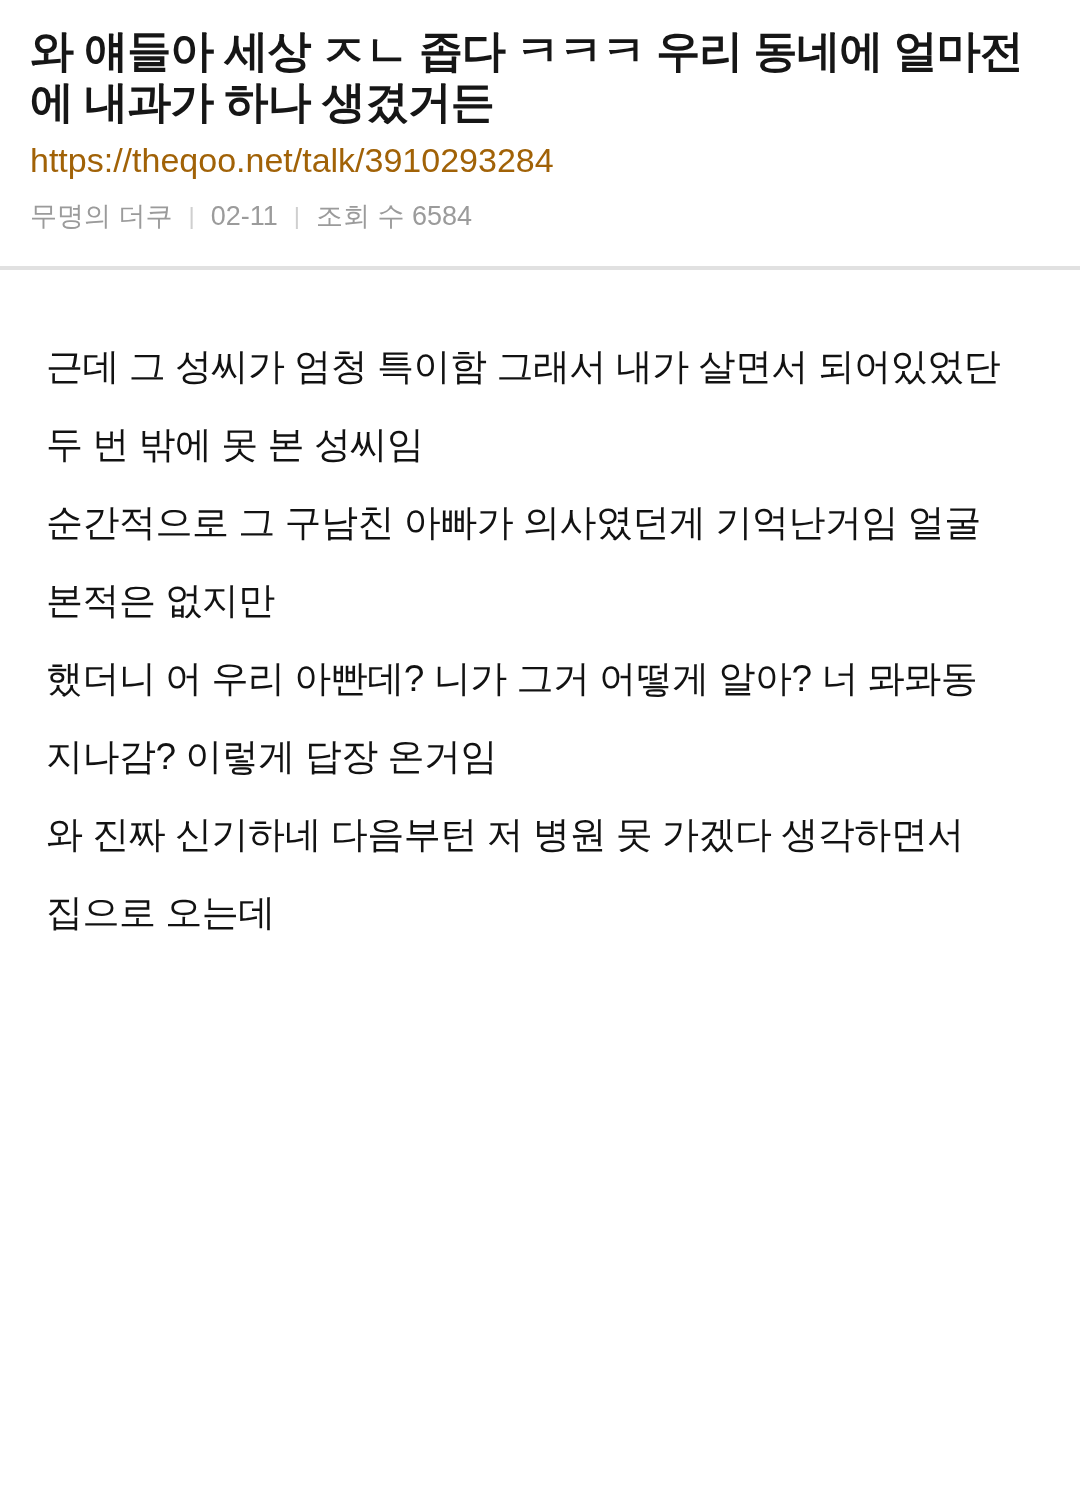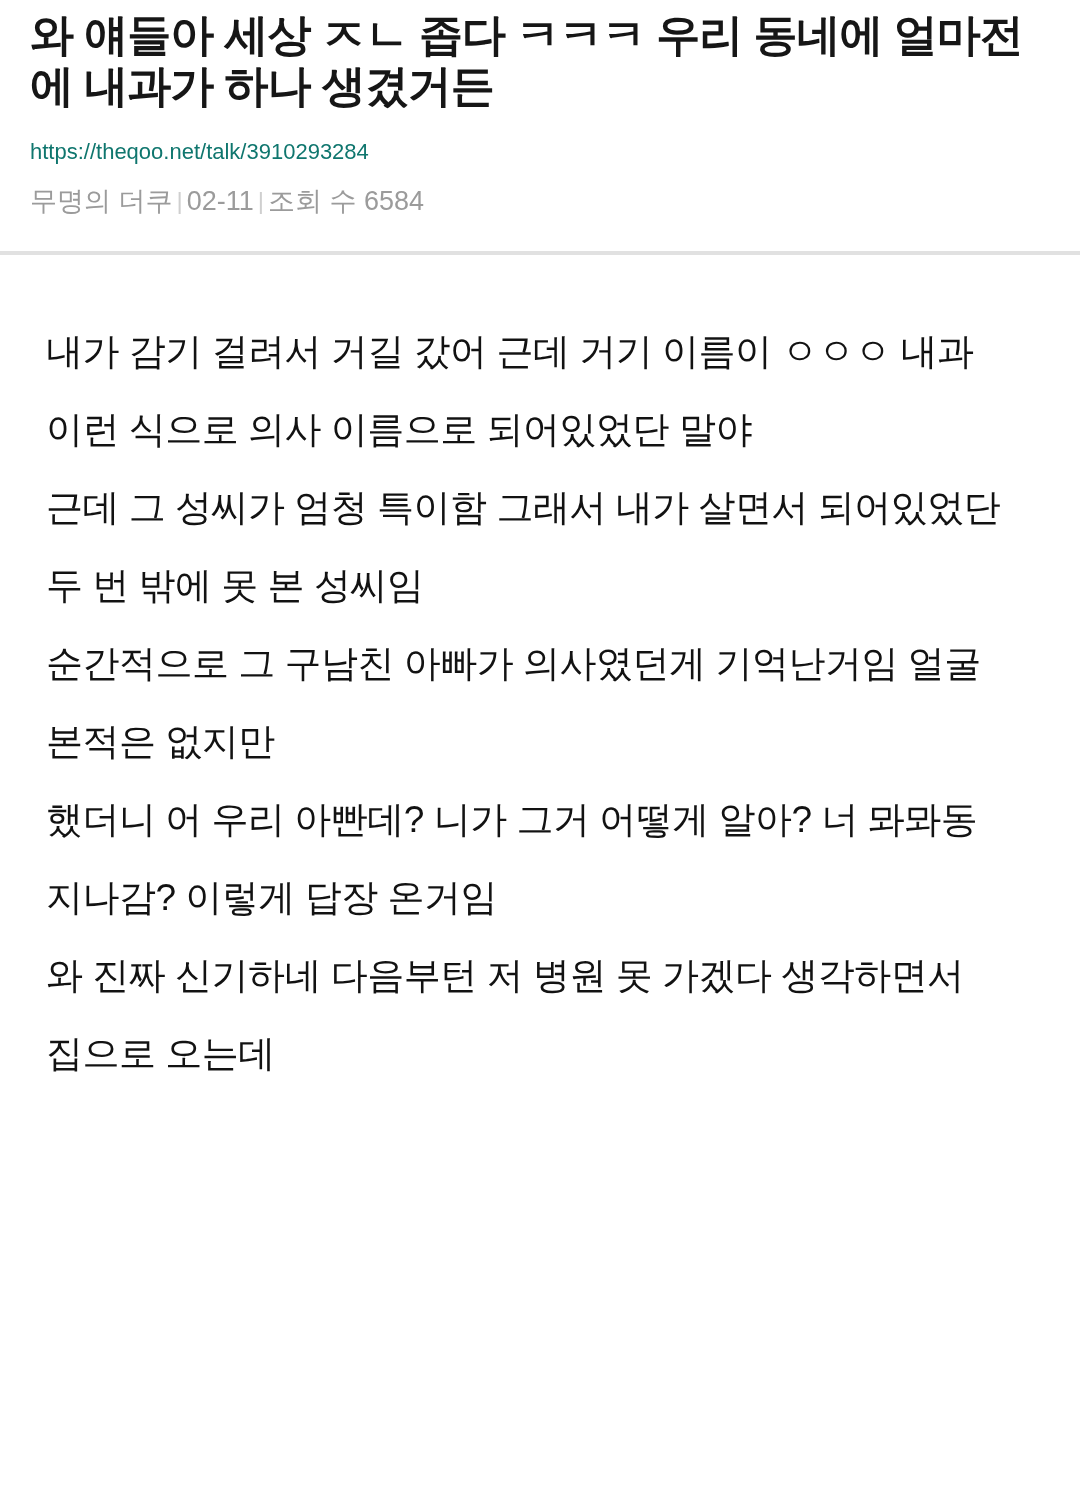--- a/index.html
+++ b/index.html
@@ -9,45 +9,45 @@
     font-family: "Liberation Sans", "DejaVu Sans", sans-serif;
   }
   .page {
     width: 1080px;
     height: 1486px;
     background: #ffffff;
     box-sizing: border-box;
     overflow: hidden;
   }
   .post-header {
-    padding: 10px 30px 0 30px;
+    padding: 26px 30px 0 30px;
   }
   .post-title {
     font-size: 44px;
     line-height: 1.15;
     font-weight: 700;
     color: #161616;
     letter-spacing: -1px;
     margin: 0 0 14px 0;
   }
   .post-source-link {
     display: inline-block;
-    font-size: 22px;
-    color: #0f766e;
+    font-size: 34px;
+    color: #a16207;
     text-decoration: none;
-    margin: 14px 0 18px 0;
+    margin: 0 0 18px 0;
     letter-spacing: 0;
   }
   .post-meta {
     font-size: 27px;
     color: #9b9b9b;
     margin: 0 0 0 0;
     display: flex;
     align-items: center;
-    gap: 4px;
+    gap: 16px;
   }
   .meta-separator {
     color: #cfcfcf;
     font-size: 24px;
   }
   .header-divider {
     width: 100%;
     height: 4px;
     background: #e1e1e1;
     border: none;
@@ -81,20 +81,19 @@
       <span class="meta-separator">|</span>
       <span>02-11</span>
       <span class="meta-separator">|</span>
       <span>조회 수 6584</span>
     </div>
   </div>
 
   <hr class="header-divider">
 
   <div class="post-body">
-      <p class="para"><span>내가 감기 걸려서 거길 갔어 근데 거기 이름이 ㅇㅇㅇ 내과 이런 식으로 의사 이름으로 되어있었단 말야</span></p>
       <p class="para"><span>근데 그 성씨가 엄청 특이함 그래서 내가 살면서 되어있었단 두 번 밖에 못 본 성씨임</span></p>
       <p class="para"><span>순간적으로 그 구남친 아빠가 의사였던게 기억난거임 얼굴 본적은 없지만</span></p>
       <p class="para"><span>했더니 어 우리 아빤데? 니가 그거 어떻게 알아? 너 뫄뫄동 지나감? 이렇게 답장 온거임</span></p>
       <p class="para"><span>와 진짜 신기하네 다음부턴 저 병원 못 가겠다 생각하면서 집으로 오는데</span></p>
     </div>
 
 </div>
 
 </body></html>

